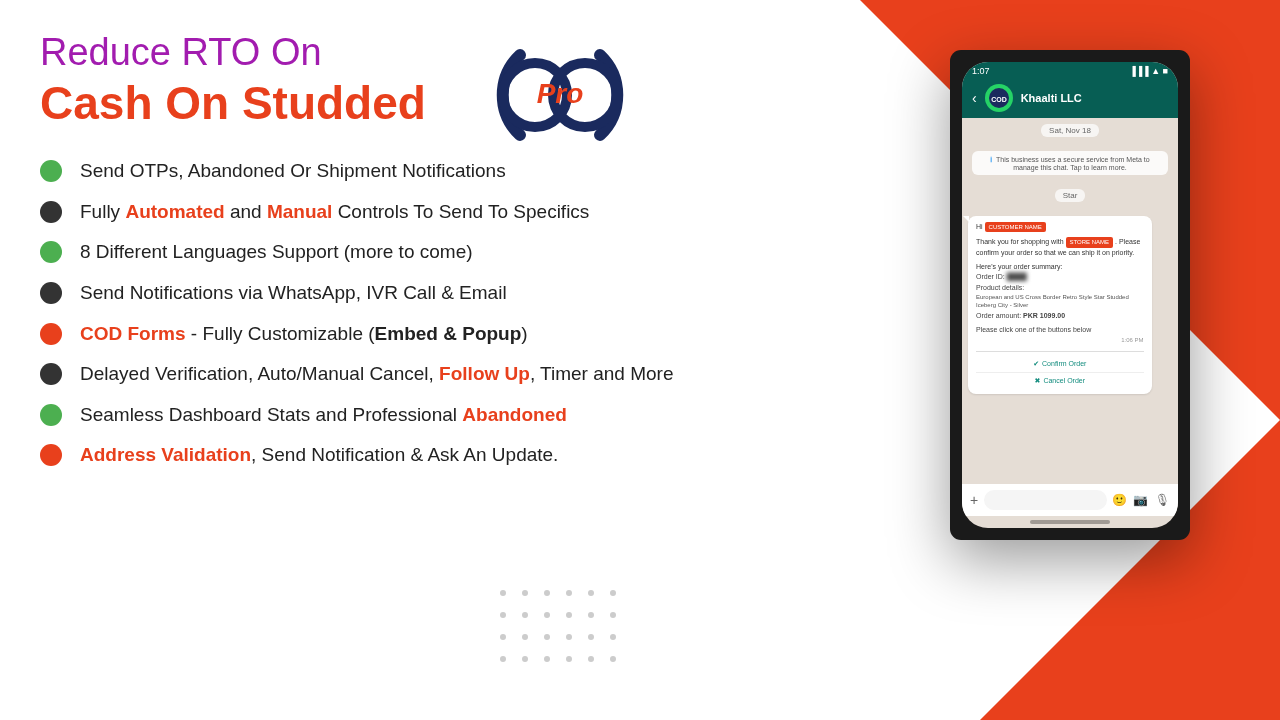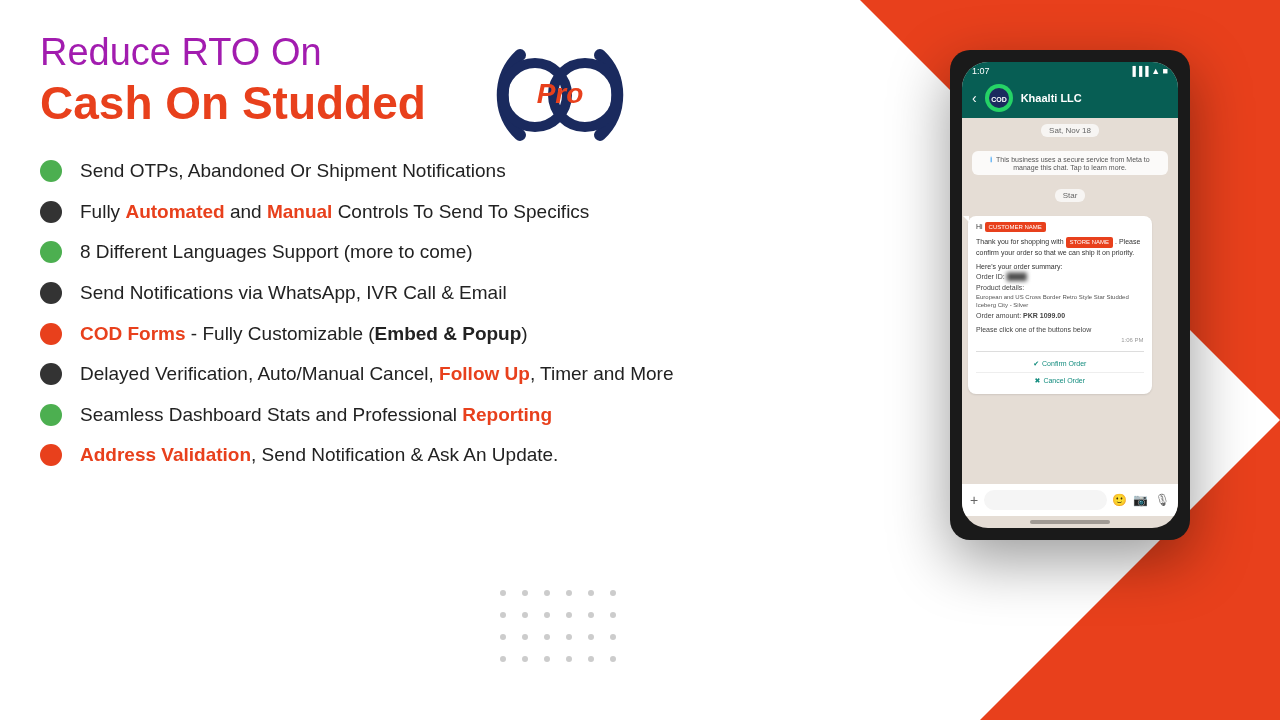--- a/index.html
+++ b/index.html
@@ -141,21 +141,21 @@
       right: 90px;
       top: 50px;
       z-index: 3;
       width: 240px;
     }
 
     .phone-mockup {
       width: 240px;
       height: 490px;
       background: #1a1a1a;
-      border-radius: 20px;
+      border-radius: 11px;
       padding: 12px;
       box-shadow: 0 20px 60px rgba(0,0,0,0.4);
       position: relative;
     }
 
     .phone-screen {
       width: 100%;
       height: 100%;
       background: #e5ddd5;
       border-radius: 26px;
@@ -421,21 +421,21 @@
         <span><span class="highlight-orange">COD Forms</span> - Fully Customizable (<span class="highlight-bold">Embed &amp; Popup</span>)</span>
       </li>
 
       <li>
         <span class="bullet bullet-dark"></span>
         <span>Delayed Verification, Auto/Manual Cancel, <span class="highlight-orange">Follow Up</span>, Timer and More</span>
       </li>
 
       <li>
         <span class="bullet bullet-green"></span>
-        <span>Seamless Dashboard Stats and Professional <span class="highlight-orange">Reporting</span></span>
+        <span>Seamless Dashboard Stats and Professional <span class="highlight-orange">Abandoned</span></span>
       </li>
 
       <li>
         <span class="bullet bullet-orange"></span>
         <span><span class="highlight-orange">Address Validation</span>, Send Notification &amp; Ask An Update.</span>
       </li>
     </ul>
   </div>
 
   <div class="dots-decoration">

